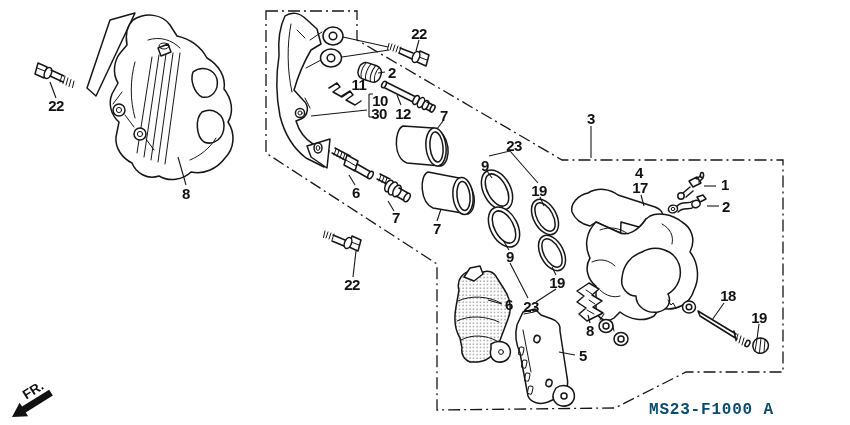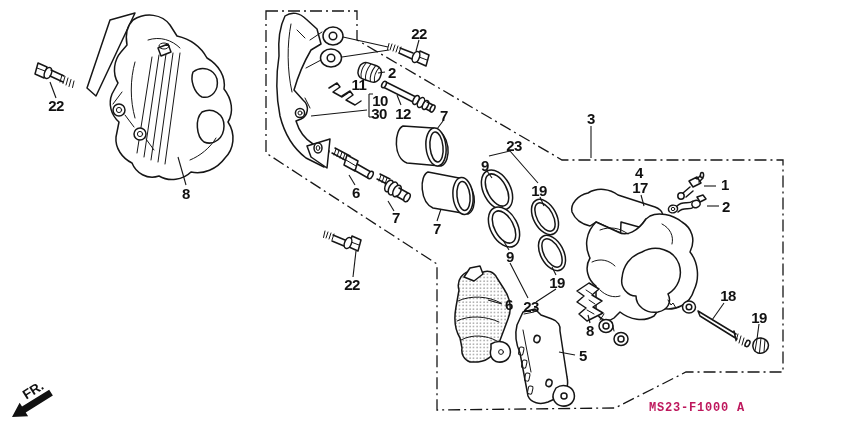--- a/index.html
+++ b/index.html
@@ -2,21 +2,21 @@
 <html><head>
 <meta charset="utf-8">
 <style>
   html,body{margin:0;padding:0;background:#ffffff;}
   .stage{position:relative;width:850px;height:425px;background:#fff;overflow:hidden;
          font-family:"Liberation Sans",sans-serif;}
   .stage svg{position:absolute;left:0;top:0;}
   .lbl{position:absolute;transform:translate(-50%,-50%);font-weight:bold;font-size:15px;
        color:#111;letter-spacing:-0.5px;white-space:nowrap;line-height:1;}
   .code{position:absolute;left:649px;top:401px;font-family:"Liberation Mono",monospace;
-        font-weight:bold;font-size:12px;letter-spacing:0.8px;color:#be185d;white-space:nowrap;}
+        font-weight:bold;font-size:16px;letter-spacing:0.8px;color:#0c4a6e;white-space:nowrap;}
   .s{stroke:#161616;stroke-width:1.5;fill:none;stroke-linecap:round;stroke-linejoin:round;}
   .sf{stroke:#161616;stroke-width:1.5;fill:#ffffff;stroke-linecap:round;stroke-linejoin:round;}
   .sd{stroke:#161616;stroke-width:1.5;fill:url(#dots);stroke-linecap:round;stroke-linejoin:round;}
   .thin{stroke-width:1;}
   .ld{stroke:#161616;stroke-width:1.1;fill:none;}
   .frame{stroke:#161616;stroke-width:1.3;fill:none;stroke-dasharray:12 4 2 4;}
 </style>
 </head>
 <body>
 

